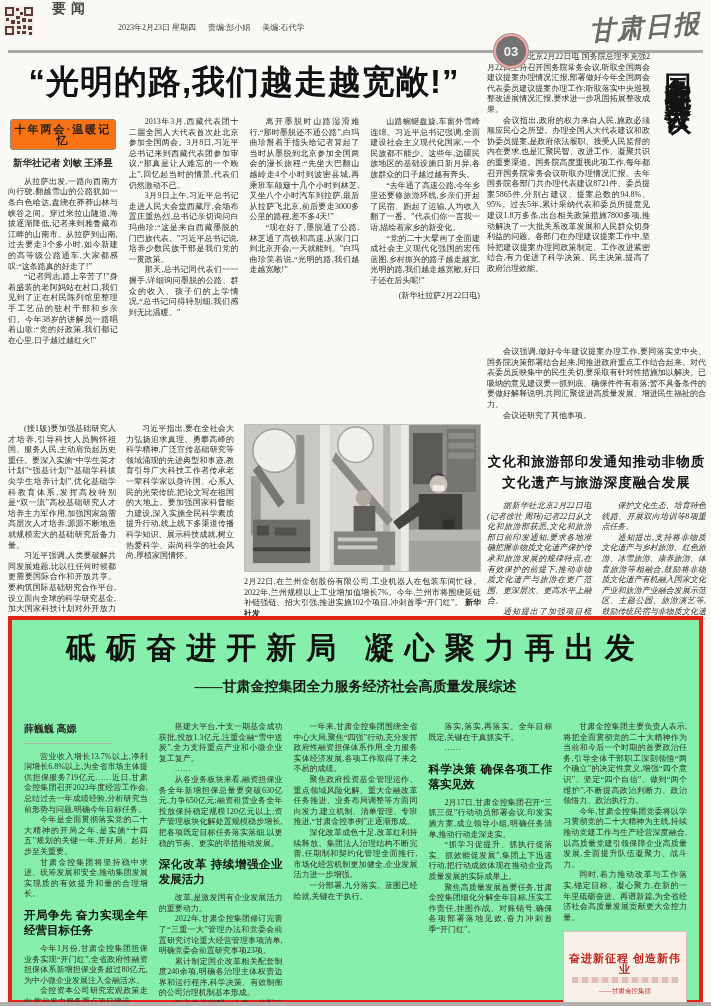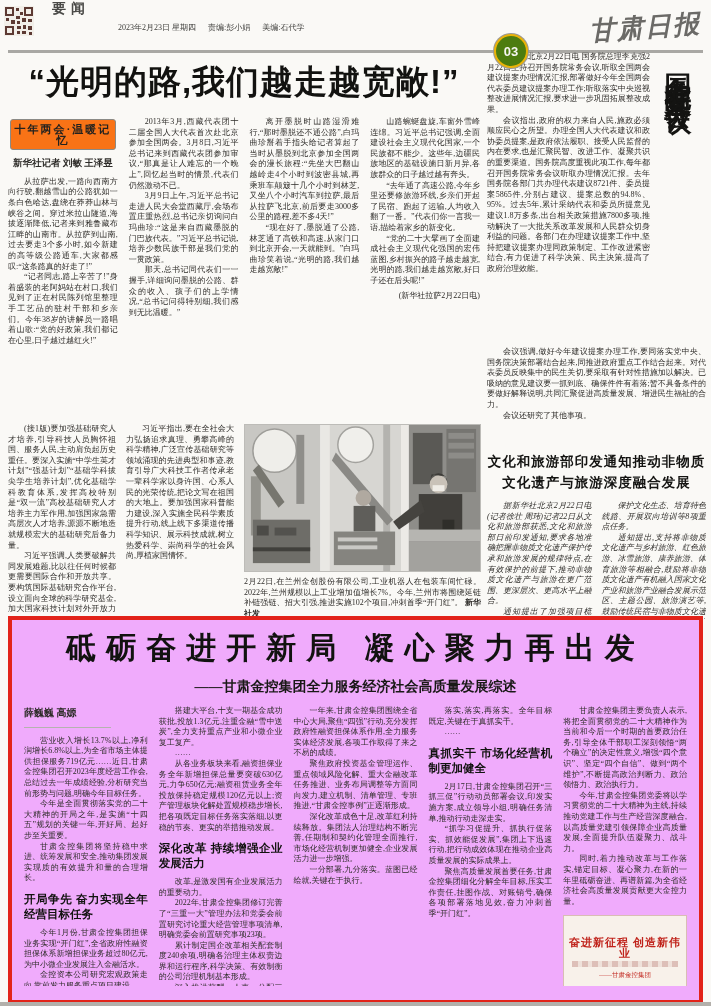--- a/index.html
+++ b/index.html
@@ -7,23 +7,23 @@
         font-family:"Liberation Serif",serif;color:#2d2b28;}
   [data-interactable]{cursor:default;}
   
   .hdr-rule{position:absolute;left:8px;right:8px;top:50px;height:3px;background:#a9a8a4;}
   .qr{position:absolute;left:4px;top:6px;width:30px;height:30px;}
   .sec-label{position:absolute;left:52px;top:0;font-family:"Liberation Sans",sans-serif;
              font-weight:800;font-size:14px;letter-spacing:5px;color:#4a4a47;}
   .date-line{position:absolute;left:118px;top:22px;font-size:8px;color:#3c3c39;white-space:nowrap;}
   .date-line span{margin-right:10px;}
   .page-circle{position:absolute;left:494px;top:34px;width:30px;height:30px;border-radius:50%;
-               background:#4d7c0f;color:#f6f5f1;font-family:"Liberation Sans",sans-serif;
+               background:#737373;color:#f6f5f1;font-family:"Liberation Sans",sans-serif;
                font-weight:bold;font-size:13px;display:flex;align-items:center;justify-content:center;
-               border:2px solid #eab308;box-shadow:0 0 0 1px #9a9995;z-index:2;}
+               border:2px solid #fca5a5;box-shadow:0 0 0 1px #9a9995;z-index:2;}
   .masthead{position:absolute;right:10px;top:10px;font-size:26px;font-weight:bold;font-style:italic;
             color:#6b6a67;transform:rotate(-4deg);letter-spacing:2px;}
   
   .small{font-size:8px;line-height:10.6px;text-align:justify;color:#2e2c29;}
   .para{margin:0;text-indent:2em;}
   .cols{display:flex;overflow:hidden;}
   .cols>div{flex:1;min-width:0;}
   
   .lead{position:absolute;left:8px;top:56px;width:472px;}
   .lead h1{margin:4px 0 12px;text-align:center;font-family:"Liberation Sans",sans-serif;
@@ -45,25 +45,25 @@
   .sc{display:flex;}
   .sc-text{width:167px;height:290px;overflow:hidden;padding-right:4px;box-sizing:border-box;}
   .sc-title{width:48px;height:290px;writing-mode:vertical-rl;font-weight:bold;font-size:27px;
             letter-spacing:4px;line-height:48px;color:#141412;text-align:justify;}
   .sc-wide{margin-top:5px;height:90px;overflow:hidden;}
   .ct-head{margin:14px 0 8px;text-align:center;font-weight:bold;font-size:13.5px;
            letter-spacing:1px;line-height:21px;color:#141412;}
   .ct-cols{gap:10px;height:118px;font-style:italic;}
   
   .feature{position:absolute;left:8px;top:616px;width:695px;height:388px;border:4px solid #e2231a;
-           box-sizing:border-box;background:#f0abfc;}
+           box-sizing:border-box;background:#86efac;}
   .feature h2{margin:8px 0 0;text-align:center;font-family:"Liberation Sans",sans-serif;
               font-weight:900;font-size:30px;letter-spacing:10px;color:#121210;white-space:nowrap;}
   .feature .sub{text-align:center;font-weight:bold;font-size:14px;margin-top:9px;color:#1a1917;}
-  .cols5{display:flex;gap:11px;margin:10px 12px 0;height:280px;overflow:hidden;}
+  .cols5{display:flex;gap:11px;margin:26px 12px 0;height:280px;overflow:hidden;}
   .cols5>div{flex:1;min-width:0;}
   .f-byline{font-weight:bold;font-size:10px;padding:2px 0 8px;margin-bottom:8px;
             border-bottom:1px solid #b5b3ae;width:70%;}
   .subhead{font-family:"Liberation Sans",sans-serif;font-weight:900;font-size:11.5px;
            line-height:15px;margin:8px 0 6px;color:#121210;text-indent:0;}
   .slogan{margin-top:8px;border:1px solid #d9bdb4;background:#f8f1ea;padding:21px 2px 6px;text-align:center;}
   .slogan .s-main{color:#c0241c;font-weight:bold;font-size:11px;letter-spacing:1px;
                   font-family:"Liberation Sans",sans-serif;}
   .slogan .s-sub{color:#c0241c;font-size:6.5px;margin-top:3px;}
   .slogan .s-bar{height:6px;margin:3px 6px 0;opacity:.65;
@@ -263,21 +263,21 @@
           <p class="para" data-interactable="false">一年来,甘肃金控集团围绕全省中心大局,聚焦“四强”行动,充分发挥政府性融资担保体系作用,全力服务实体经济发展,各项工作取得了来之不易的成绩。</p>
           <p class="para" data-interactable="false">聚焦政府投资基金管理运作、重点领域风险化解、重大金融改革任务推进、业务布局调整等方面同向发力,建立机制、清单管理、专班推进,“甘肃金控事例”正逐渐形成。</p>
           <p class="para" data-interactable="false">深化改革成色十足,改革红利持续释放。集团法人治理结构不断完善,任期制和契约化管理全面推行,市场化经营机制更加健全,企业发展活力进一步增强。</p>
           <p class="para" data-interactable="false">一分部署,九分落实。蓝图已经绘就,关键在于执行。</p>
         </div>
       <div class="small" data-interactable="false">
         <div data-interactable="false">
             <p class="para" data-interactable="false">落实,落实,再落实。全年目标既定,关键在于真抓实干。</p>
             <p class="para" data-interactable="false">……</p>
           </div>
-        <p class="para subhead" data-interactable="false">真抓实干 市场化经营机制更加健全</p>
+        <p class="para subhead" data-interactable="false">科学决策 确保各项工作落实见效</p>
         <div data-interactable="false">
             <p class="para" data-interactable="false">2月17日,甘肃金控集团召开“三抓三促”行动动员部署会议,印发实施方案,成立领导小组,明确任务清单,推动行动走深走实。</p>
             <p class="para" data-interactable="false">“抓学习促提升、抓执行促落实、抓效能促发展”,集团上下迅速行动,把行动成效体现在推动企业高质量发展的实际成果上。</p>
             <p class="para" data-interactable="false">聚焦高质量发展首要任务,甘肃金控集团细化分解全年目标,压实工作责任,挂图作战、对账销号,确保各项部署落地见效,奋力冲刺首季“开门红”。</p>
           </div>
       </div>
       <div class="small" data-interactable="false">
         <div data-interactable="false">
             <p class="para" data-interactable="false">甘肃金控集团主要负责人表示,将把全面贯彻党的二十大精神作为当前和今后一个时期的首要政治任务,引导全体干部职工深刻领悟“两个确立”的决定性意义,增强“四个意识”、坚定“四个自信”、做到“两个维护”,不断提高政治判断力、政治领悟力、政治执行力。</p>
             <p class="para" data-interactable="false">今年,甘肃金控集团党委将以学习贯彻党的二十大精神为主线,持续推动党建工作与生产经营深度融合,以高质量党建引领保障企业高质量发展,全面提升队伍凝聚力、战斗力。</p>

